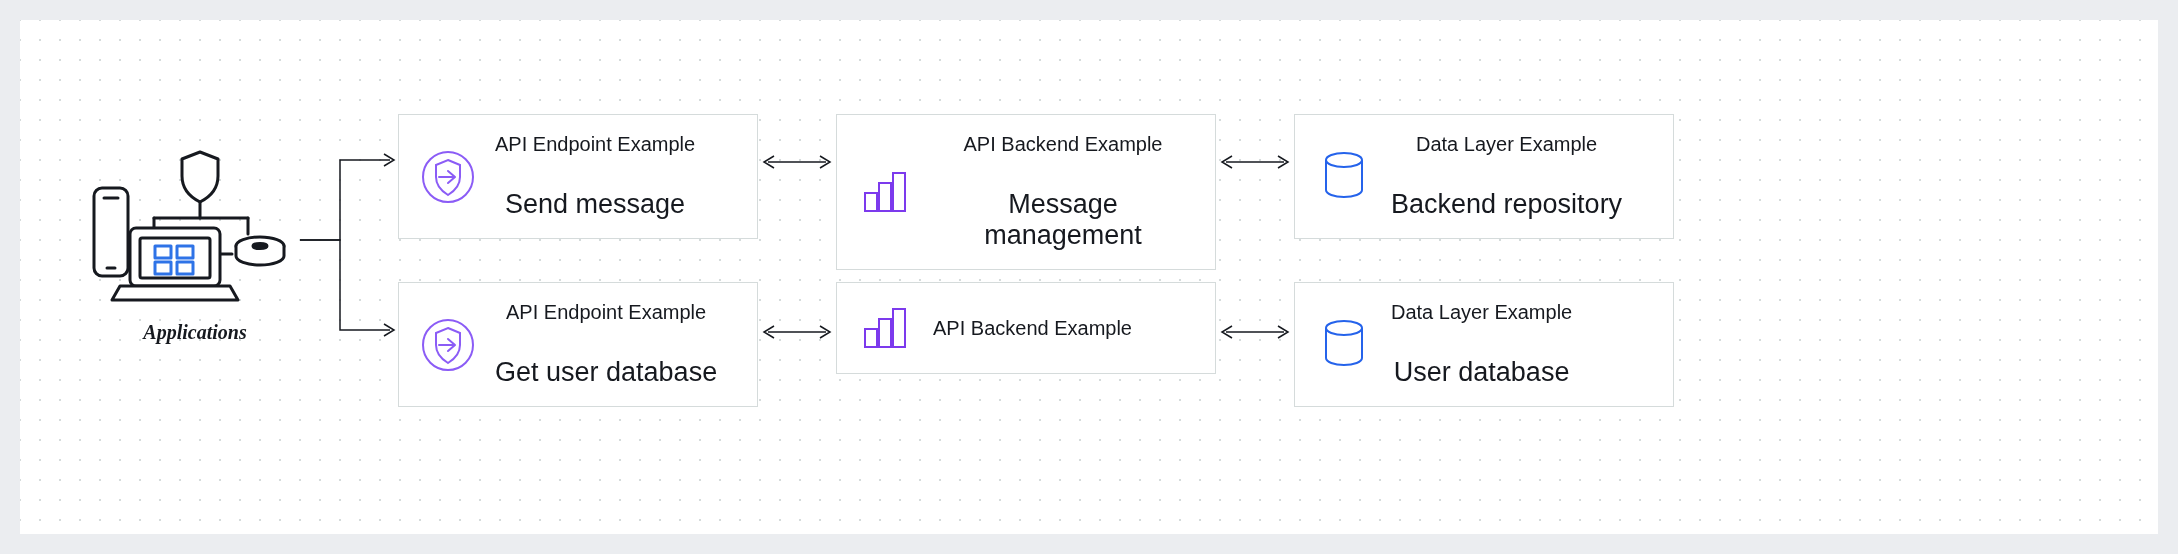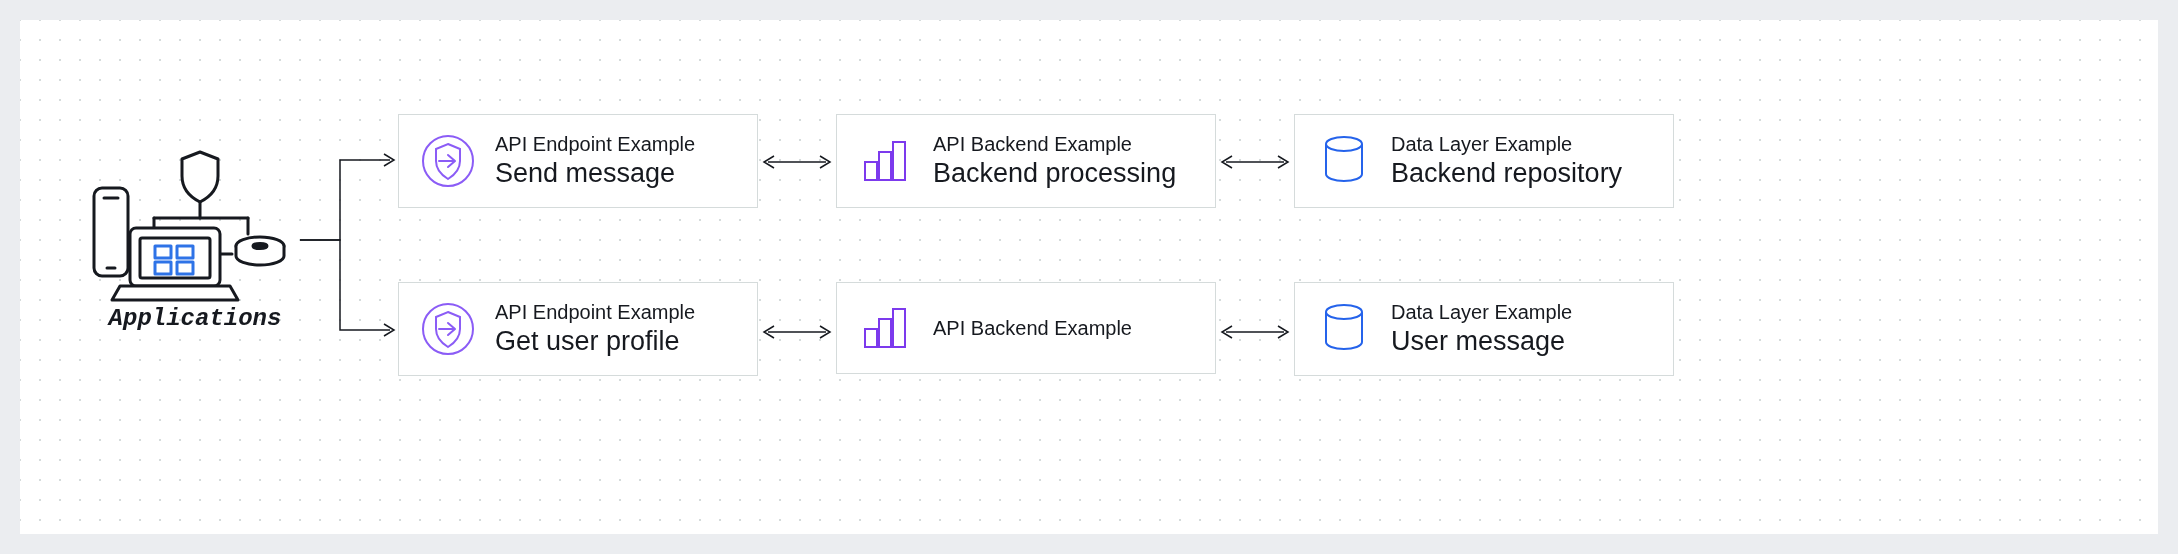--- a/index.html
+++ b/index.html
@@ -20,35 +20,36 @@
     background-position: 10px 10px;
   }
   .apps-block {
     position: absolute;
     left: 70px;
     top: 130px;
     width: 210px;
     text-align: center;
   }
   .apps-label {
-    font-family: Liberation Mono, monospace;
+    font-family: Liberation Serif, serif;
     font-style: italic;
     font-weight: 600;
-    font-size: 24px;
+    font-size: 20px;
     color: #16191F;
-    margin-top: 0;
+    margin-top: 16px;
   }
   .box {
     position: absolute;
     border: 1px solid #D5DBDB;
     background: #FFFFFF;
     display: flex;
     align-items: center;
     padding: 18px 22px;
     gap: 20px;
+    text-align: center;
   }
   .box .icon-wrap {
     width: 54px;
     height: 54px;
     flex-shrink: 0;
     display: flex;
     align-items: center;
     justify-content: center;
   }
   .box .texts {
@@ -57,20 +58,21 @@
     gap: 2px;
   }
   .box .subtitle {
     font-size: 20px;
     color: #16191F;
   }
   .box .title {
     font-size: 27px;
     color: #16191F;
     line-height: 1.15;
+    margin-top: 31px;
   }
   svg { display: block; }
   .connector {
     position: absolute;
     stroke: #16191F;
     stroke-width: 1.5;
     fill: none;
   }
 </style>
 </head>
@@ -148,21 +150,21 @@
       <svg width="54" height="54" viewBox="0 0 54 54">
         <g fill="none" stroke="#7C3AED" stroke-width="2">
           <rect x="6" y="28" width="12" height="18"></rect>
           <rect x="20" y="18" width="12" height="28"></rect>
           <rect x="34" y="8" width="12" height="38"></rect>
         </g>
       </svg>
     </div>
     <div class="texts">
       <div class="subtitle">API Backend Example</div>
-      <div class="title">Backend processing</div>
+      <div class="title">Message management</div>
     </div>
   </div>
 
   <svg class="connector" style="left:1200px; top:132px;" width="70" height="20">
     <line x1="6" y1="10" x2="64" y2="10"></line>
     <path d="M12 4 L2 10 L12 16"></path>
     <path d="M58 4 L68 10 L58 16"></path>
   </svg>
 
   <div class="box" style="left:1274px; top:94px; width:380px;">
@@ -183,21 +185,21 @@
   <div class="box" style="left:378px; top:262px; width:360px;">
     <div class="icon-wrap">
       <svg width="54" height="54" viewBox="0 0 54 54">
         <circle cx="27" cy="27" r="25" fill="none" stroke="#8B5CF6" stroke-width="2"></circle>
         <path d="M27 10 l12 5 v12 c0 10 -7 15 -12 18 c-5 -3 -12 -8 -12 -18 v-12 z" fill="none" stroke="#8B5CF6" stroke-width="2"></path>
         <path d="M18 27 h14 M27 21 l7 6 l-7 6" fill="none" stroke="#8B5CF6" stroke-width="2" stroke-linecap="round" stroke-linejoin="round"></path>
       </svg>
     </div>
     <div class="texts">
       <div class="subtitle">API Endpoint Example</div>
-      <div class="title">Get user profile</div>
+      <div class="title">Get user database</div>
     </div>
   </div>
 
   <svg class="connector" style="left:742px; top:302px;" width="70" height="20">
     <line x1="6" y1="10" x2="64" y2="10"></line>
     <path d="M12 4 L2 10 L12 16"></path>
     <path d="M58 4 L68 10 L58 16"></path>
   </svg>
 
   <div class="box" style="left:816px; top:262px; width:380px;">
@@ -225,17 +227,17 @@
     <div class="icon-wrap">
       <svg width="48" height="54" viewBox="0 0 48 54">
         <g fill="none" stroke="#2563EB" stroke-width="2">
           <ellipse cx="24" cy="10" rx="18" ry="7"></ellipse>
           <path d="M6 10 v30 a18 7 0 0 0 36 0 v-30"></path>
         </g>
       </svg>
     </div>
     <div class="texts">
       <div class="subtitle">Data Layer Example</div>
-      <div class="title">User message</div>
+      <div class="title">User database</div>
     </div>
   </div>
 
 </div>
 
 </body></html>

